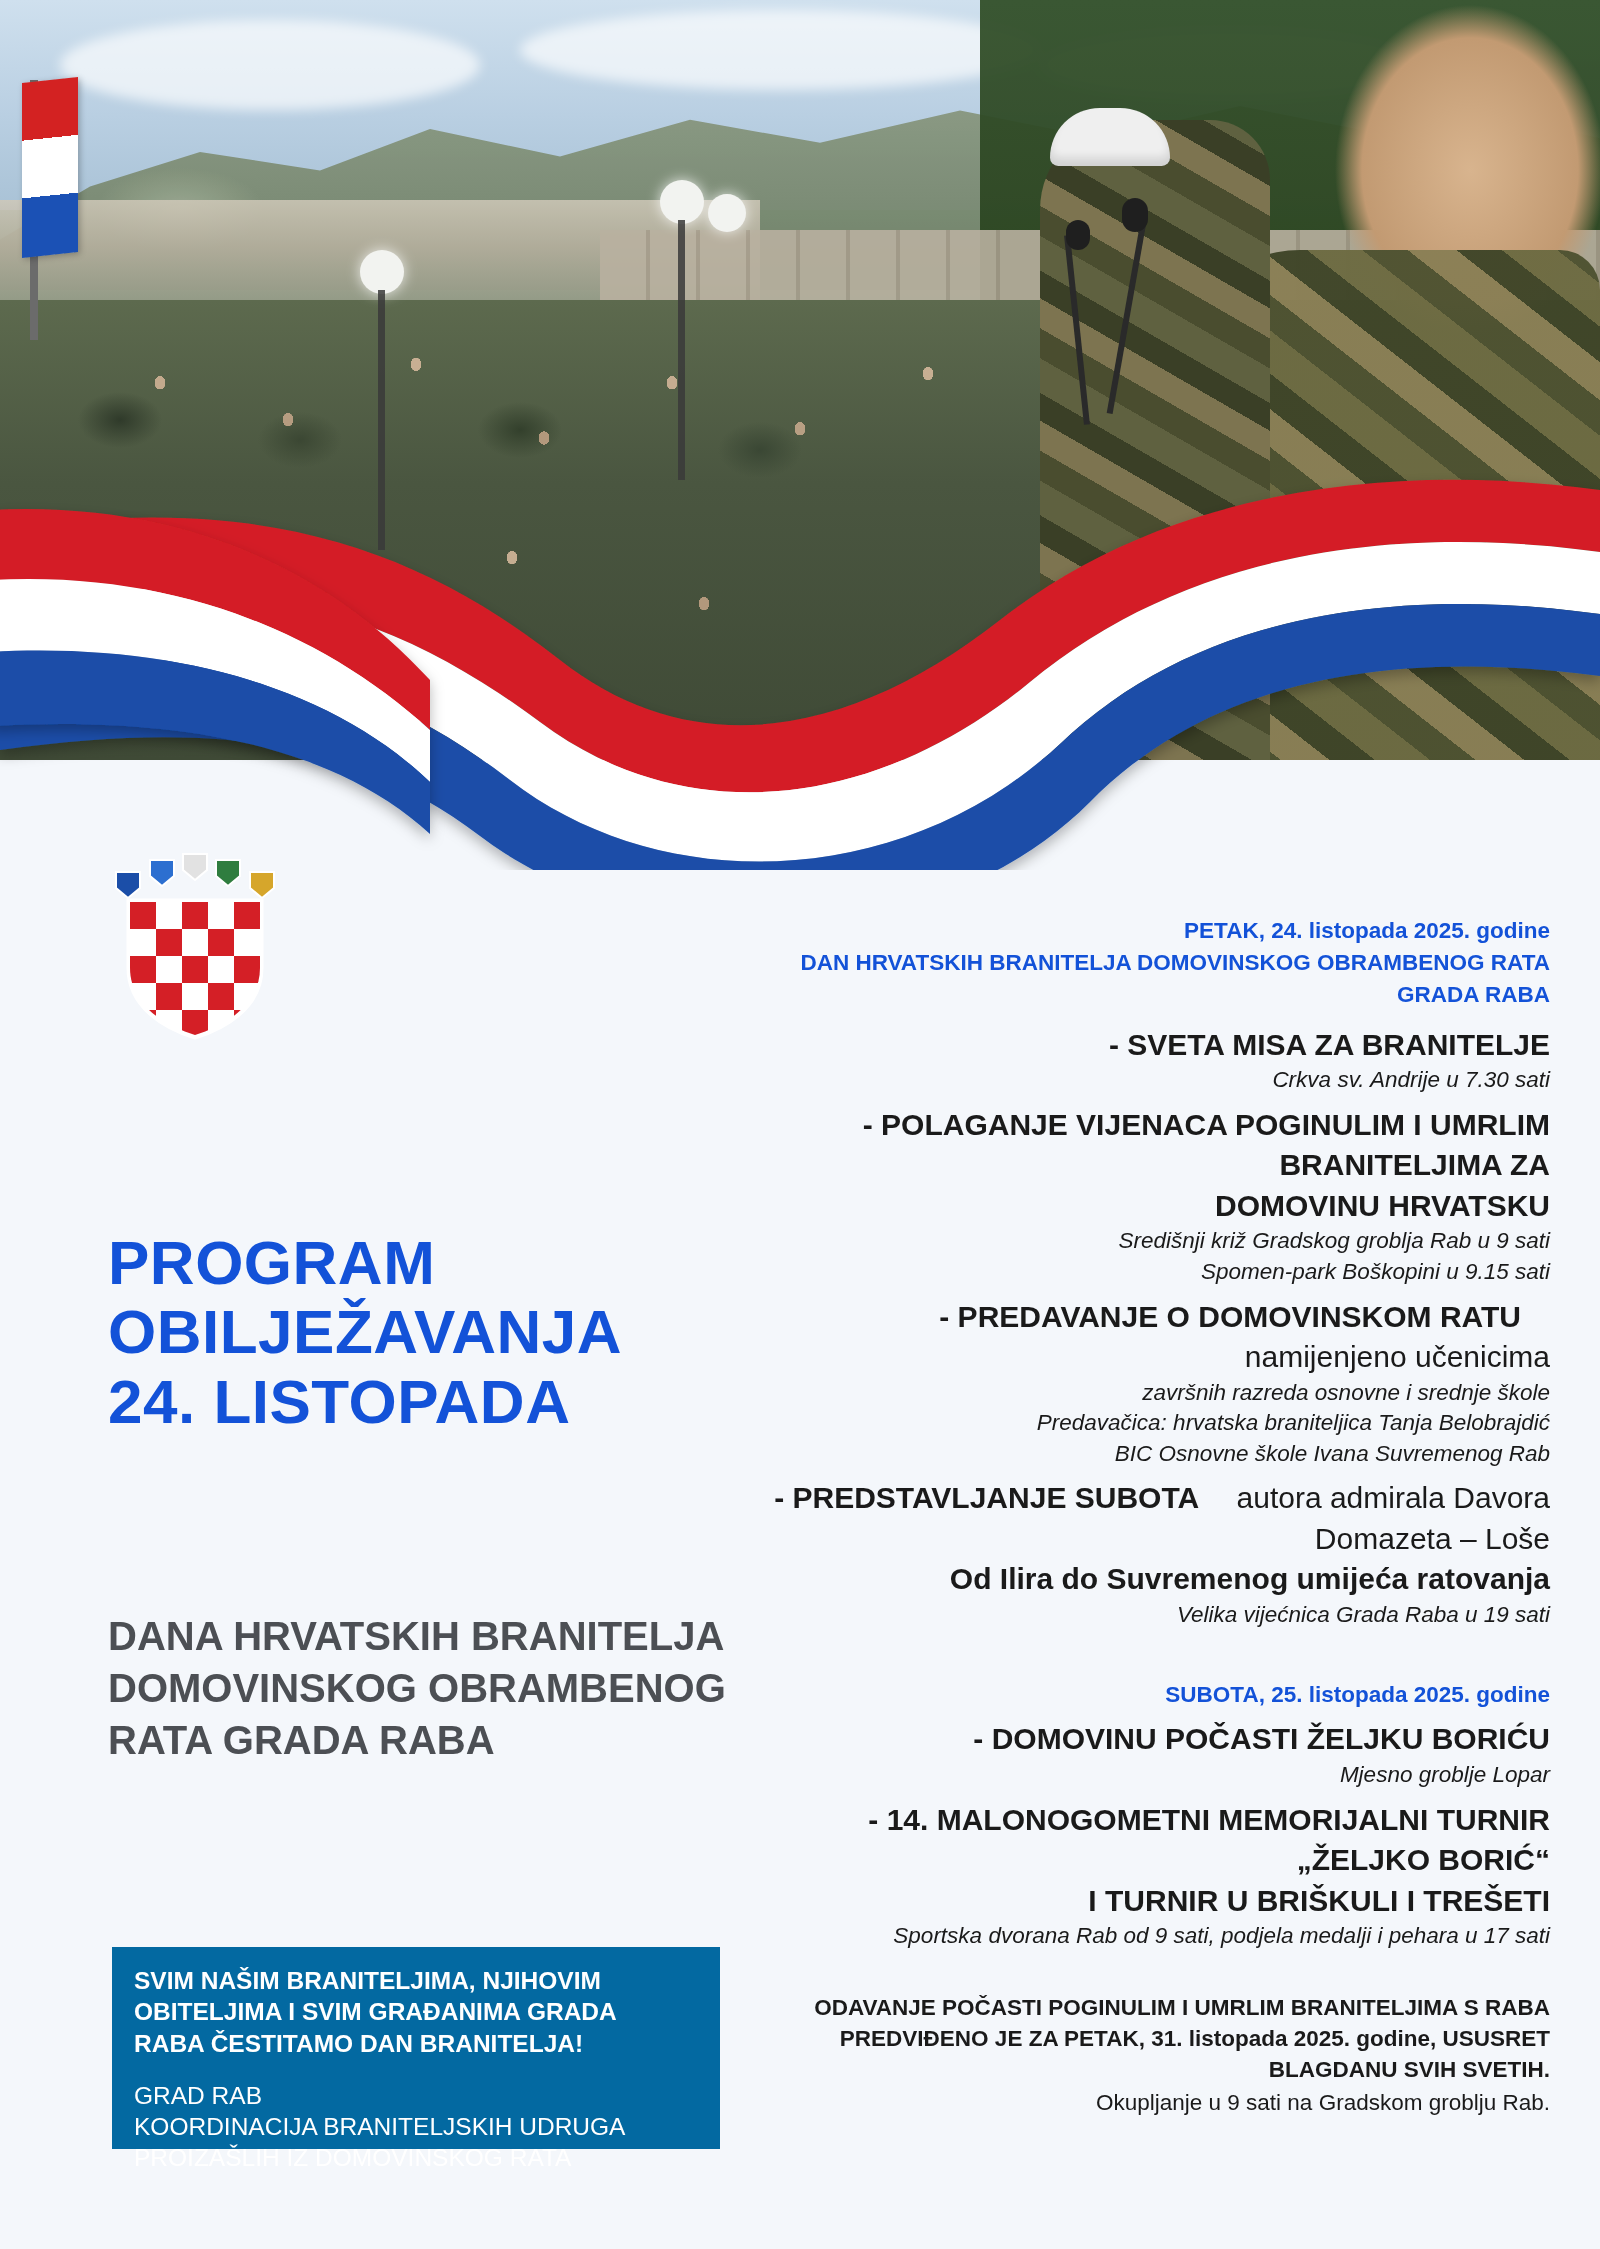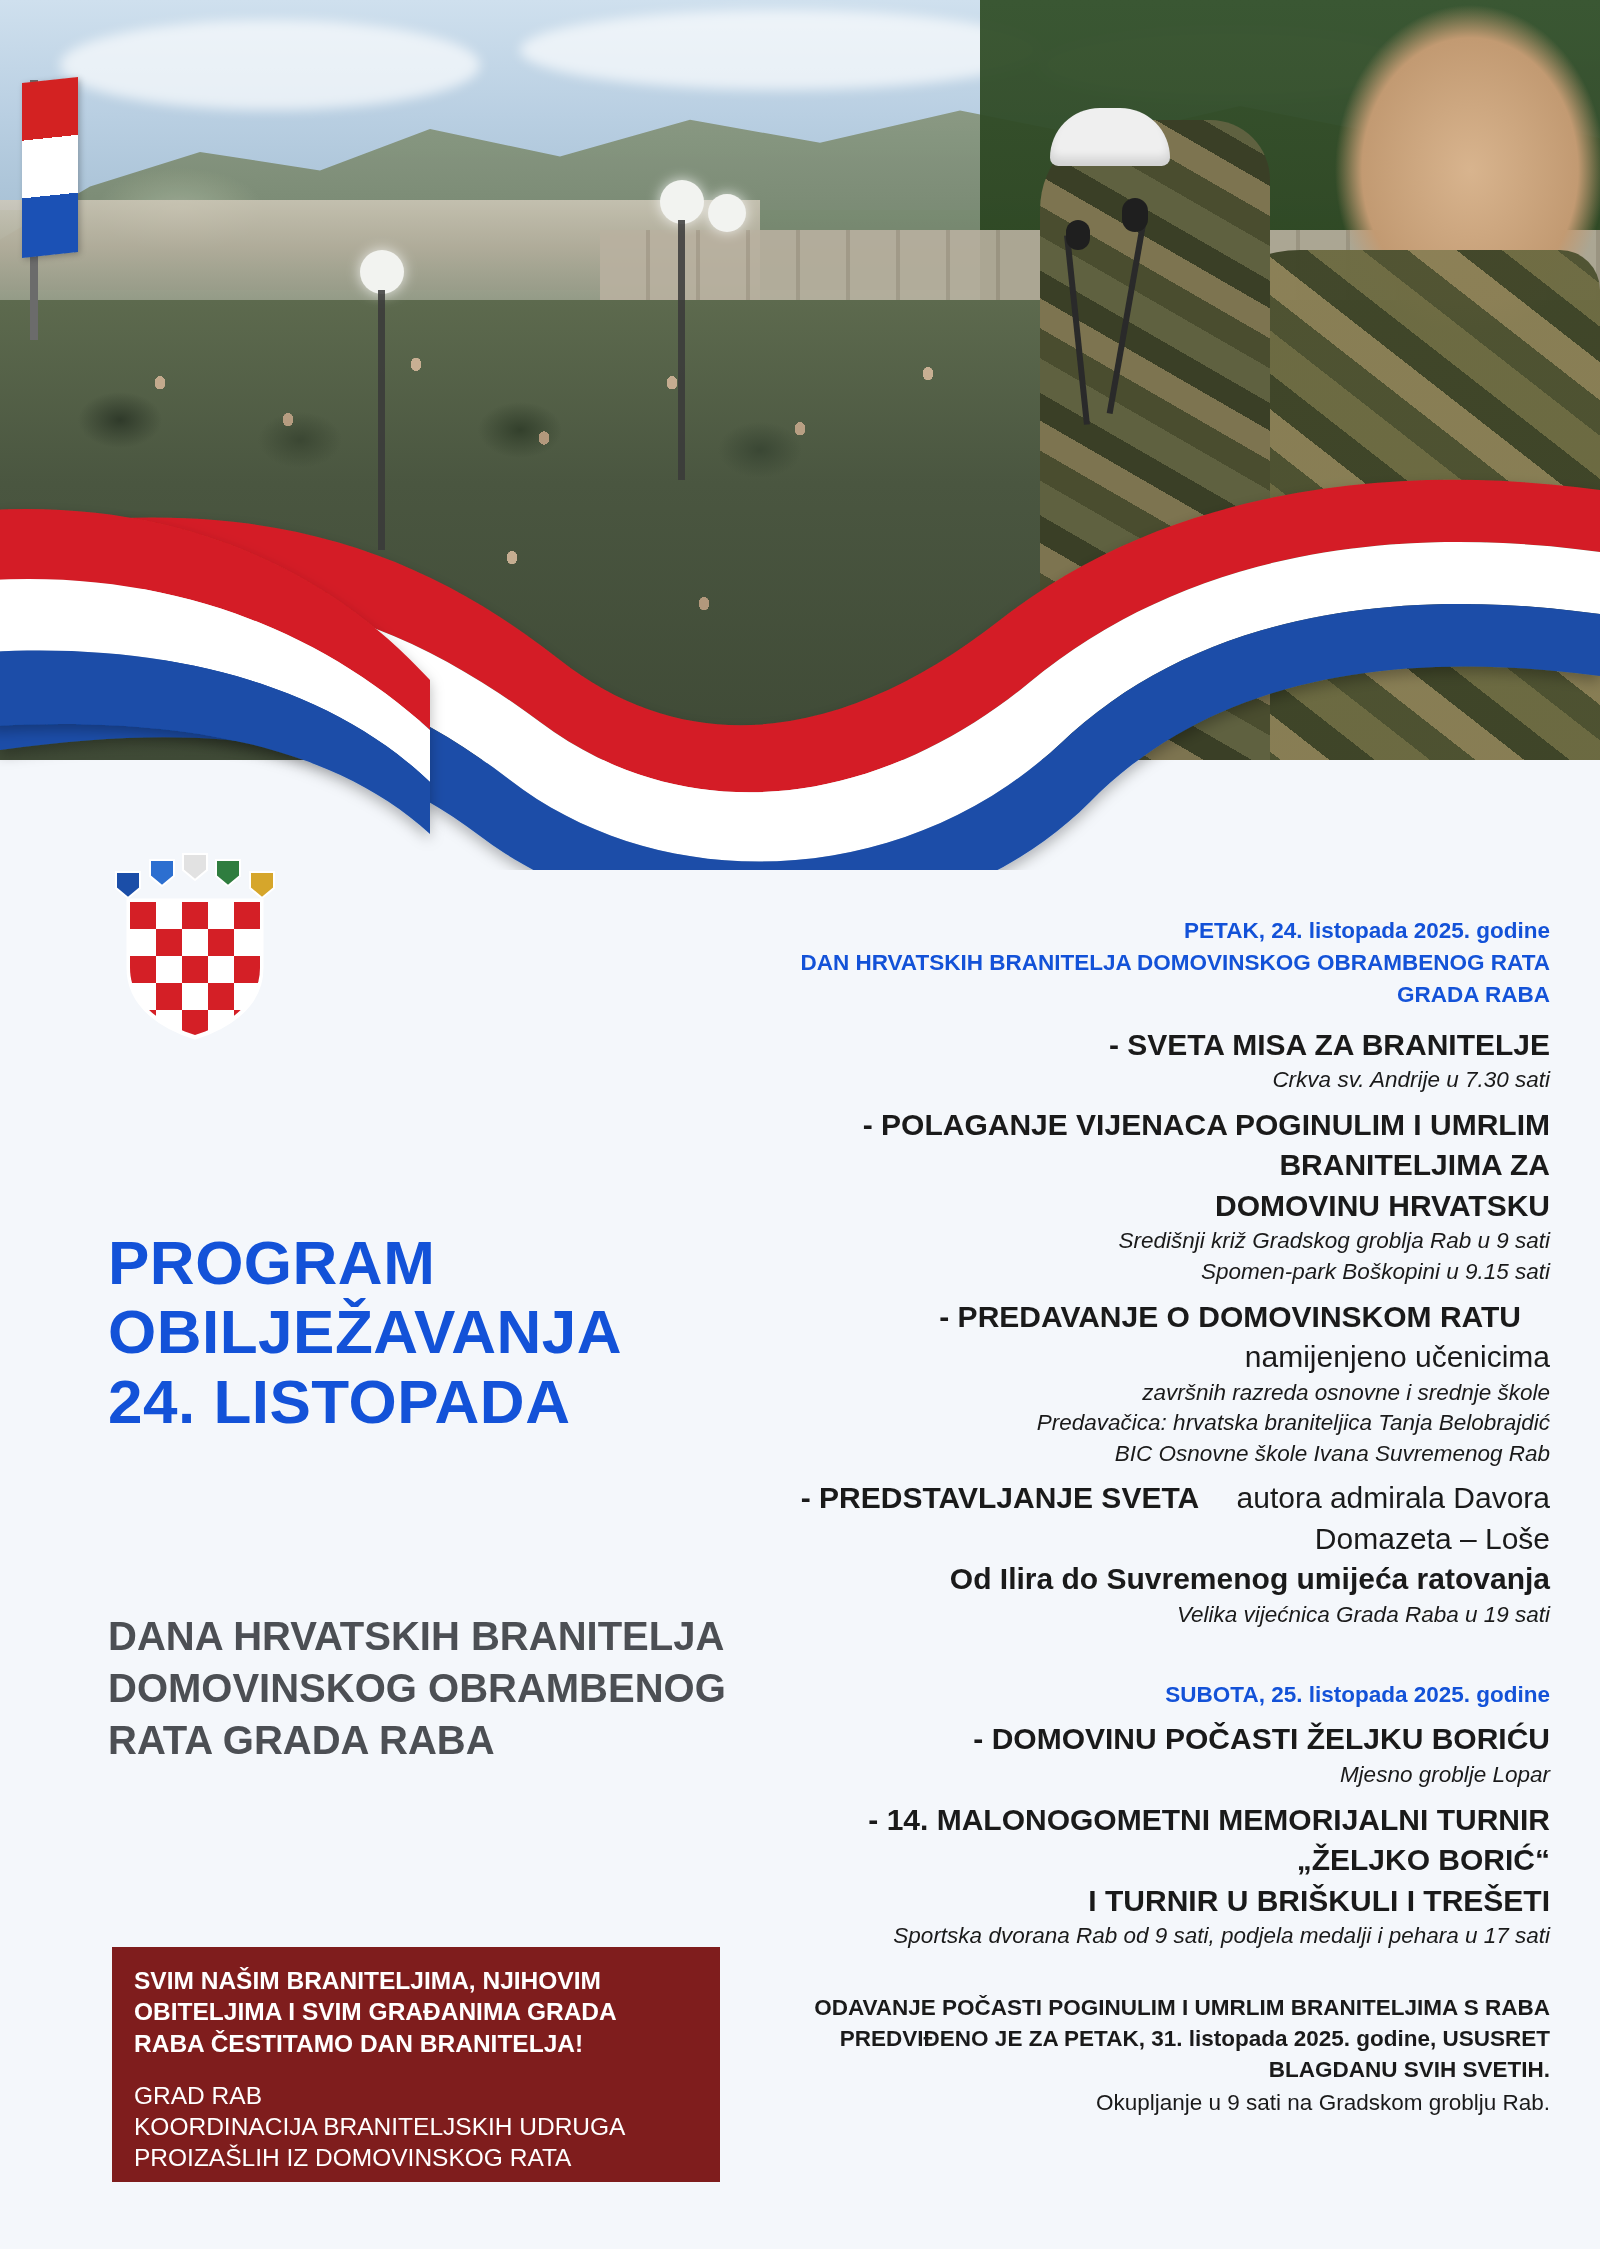--- a/index.html
+++ b/index.html
@@ -132,22 +132,22 @@
     letter-spacing:.5px;
   }
   .title .l{display:block;white-space:nowrap;}
   .subtitle{
     position:absolute;left:108px;top:1610px;width:660px;
     color:#4c4f54;font-weight:bold;font-size:40px;line-height:1.3;
   }
   .subtitle .l{display:block;}
 
   .bluebox{
-    position:absolute;left:112px;top:1947px;width:608px;height:235px;
-    background:#7f1d1d;color:#fff;padding:18px 38px 0 22px;box-sizing:border-box;
+    position:absolute;left:112px;top:1947px;width:608px;height:202px;
+    background:#0369a1;color:#fff;padding:18px 38px 0 22px;box-sizing:border-box;
   }
   .bluebox .bold{font-weight:bold;font-size:24.5px;line-height:1.28;}
   .bluebox .reg{font-size:24.5px;line-height:1.26;margin-top:22px;}
   .bluebox .reg span{display:block;}
 
   
   .program{position:absolute;left:770px;top:915px;width:780px;color:#1a1a1a;text-align:right;}
   .day-head{color:#1352d8;font-weight:bold;font-size:22.5px;line-height:1.42;margin-bottom:2px;}
   .day-head .l{display:block;}
   .items{margin-top:14px;}
@@ -317,21 +317,21 @@
         <div class="head">
           <span>- PREDAVANJE O DOMOVINSKOM RATU</span><span class="norm"> namijenjeno učenicima</span>
         </div>
         <div class="sub">završnih razreda osnovne i srednje škole</div>
         <div class="sub">Predavačica: hrvatska braniteljica Tanja Belobrajdić</div>
         <div class="sub">BIC Osnovne škole Ivana Suvremenog Rab</div>
       </div>
 
       <div class="item">
         <div class="head">
-          <span>- PREDSTAVLJANJE SVETA</span><span class="norm"> autora admirala Davora Domazeta – Loše</span>
+          <span>- PREDSTAVLJANJE SUBOTA</span><span class="norm"> autora admirala Davora Domazeta – Loše</span>
         </div>
         <div class="head" style="padding-left:14px">Od Ilira do Suvremenog umijeća ratovanja</div>
         <div class="sub">Velika vijećnica Grada Raba u 19 sati</div>
       </div>
 
     </div>
 
     <div class="gap"></div>
 
     <div class="day-head">

